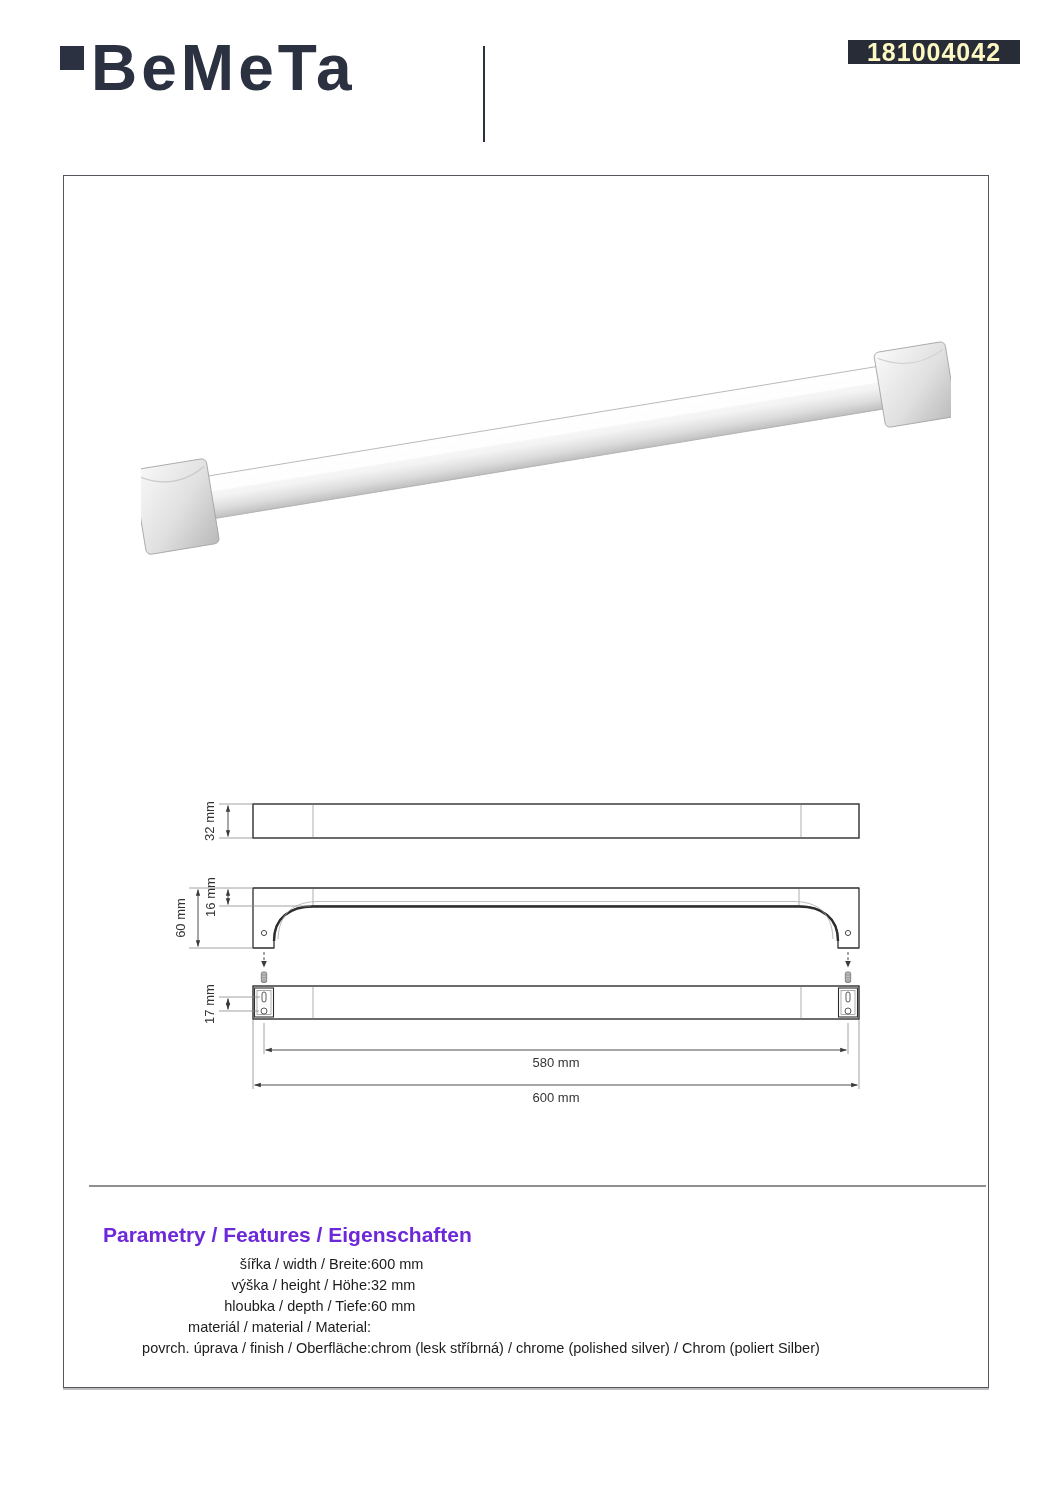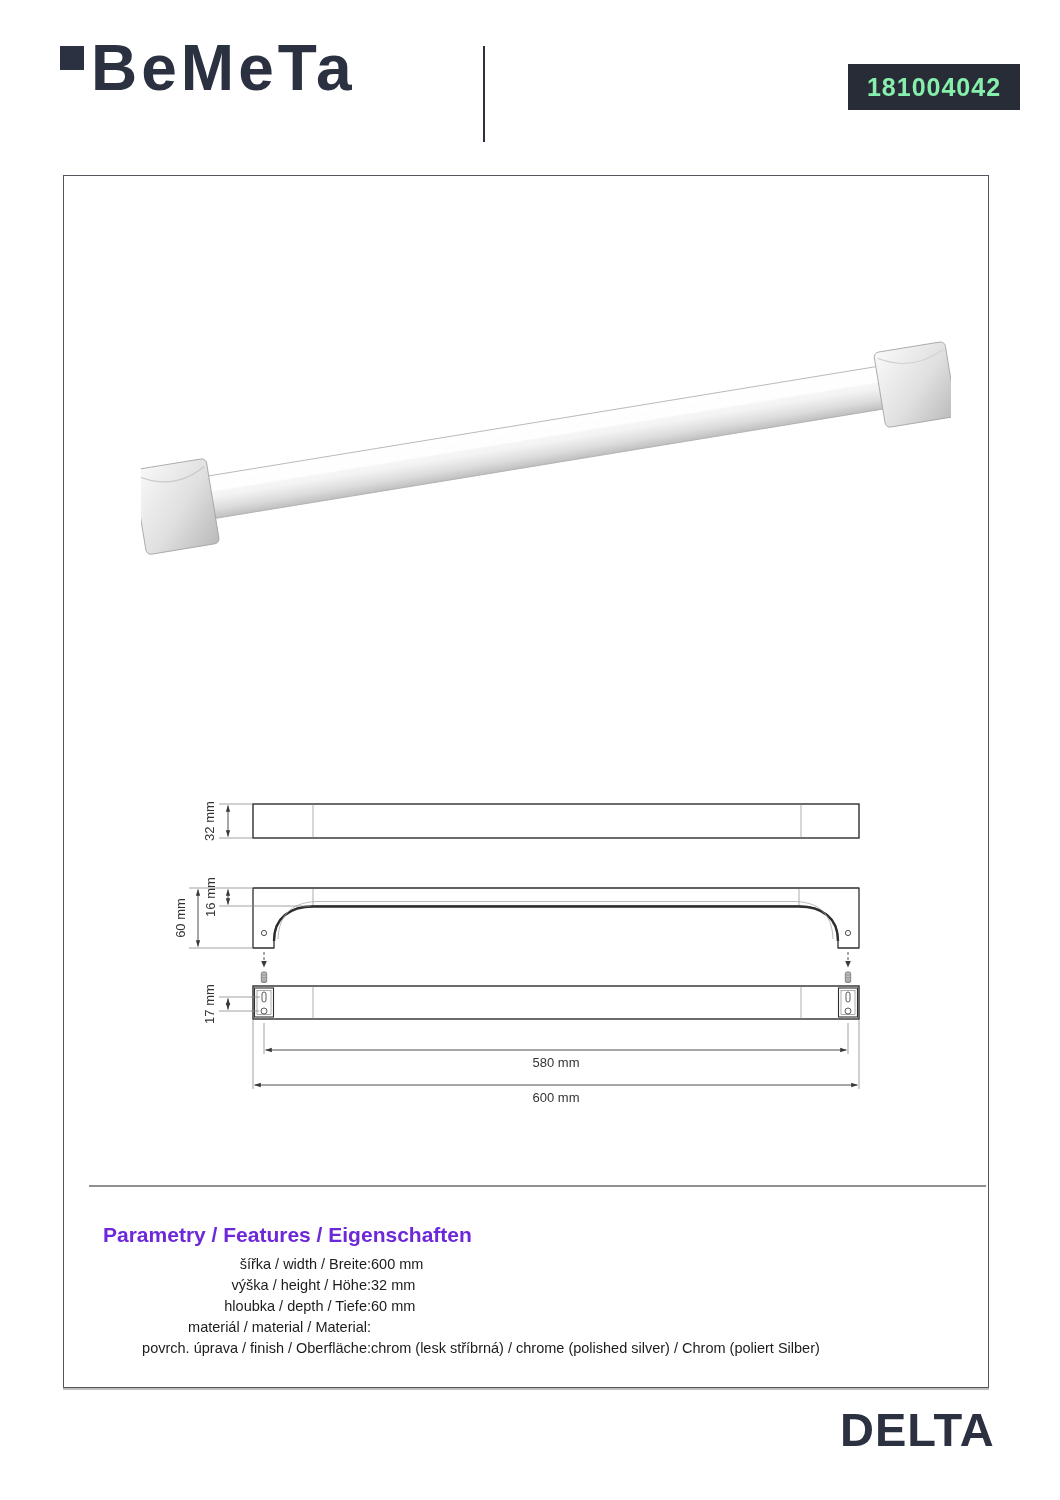--- a/index.html
+++ b/index.html
@@ -6,23 +6,23 @@
   .page { position:relative; width:1060px; height:1500px; background:#fff; overflow:hidden;
           font-family:"Liberation Sans","DejaVu Sans",sans-serif; color:#1c1c1c;border-radius:31px; }
 
   
   .logo { position:absolute; left:60px; top:34px; display:flex; align-items:flex-start; color:#2b3140; }
   .logo-square { width:24px; height:24px; background:#2b3140; margin:12px 7px 0 0; }
   .logo-text { font-weight:bold; font-size:64px; line-height:68px; letter-spacing:4px; }
   .header-divider { position:absolute; left:483px; top:46px; width:2px; height:96px; background:#2b3140; }
   .product-titles { position:absolute; left:500px; top:38px; font-weight:bold; font-size:23px;
                     line-height:38px; color:#2b3140; }
-  .code-badge { position:absolute; left:848px; top:40px; width:172px; height:46px; background:#272c36;
-                color:#86efac; font-weight:bold; font-size:25px; letter-spacing:1px;
-                display:flex; align-items:center; justify-content:center;margin-top:24px; }
+  .code-badge { position:absolute; left:848px; top:40px; width:172px; height:24px; background:#272c36;
+                color:#fef9c3; font-weight:bold; font-size:25px; letter-spacing:1px;
+                display:flex; align-items:center; justify-content:center; }
 
   
   .main-box { position:absolute; left:63px; top:175px; width:924px; height:1211px;
               border:1px solid #53565c; box-shadow:0 2px 0 rgba(110,110,110,.45); background:#fff; }
   .render   { position:absolute; left:77px;  top:150px; width:810px; height:230px; }
   .drawing  { position:absolute; left:107px; top:615px; width:720px; height:320px; }
   .separator { position:absolute; left:25px; top:1009px; width:897px; height:2px; background:#909090; }
 
   .params-heading { position:absolute; left:29px; top:1037px; margin:10px; font-size:21px;
                     font-weight:bold; color:#6d28d9; }
@@ -172,14 +172,13 @@
       <div class="prow">
         <span class="plabel">materiál / material / Material:</span>
       </div>
       <div class="prow">
         <span class="plabel">povrch. úprava / finish / Oberfläche:</span>
         <span class="pvalue">chrom (lesk stříbrná) / chrome (polished silver) / Chrom (poliert Silber)</span>
       </div>
     </div>
   </div>
 
-  <div class="series">DELTA</div>
 </div>
 
 </body></html>

